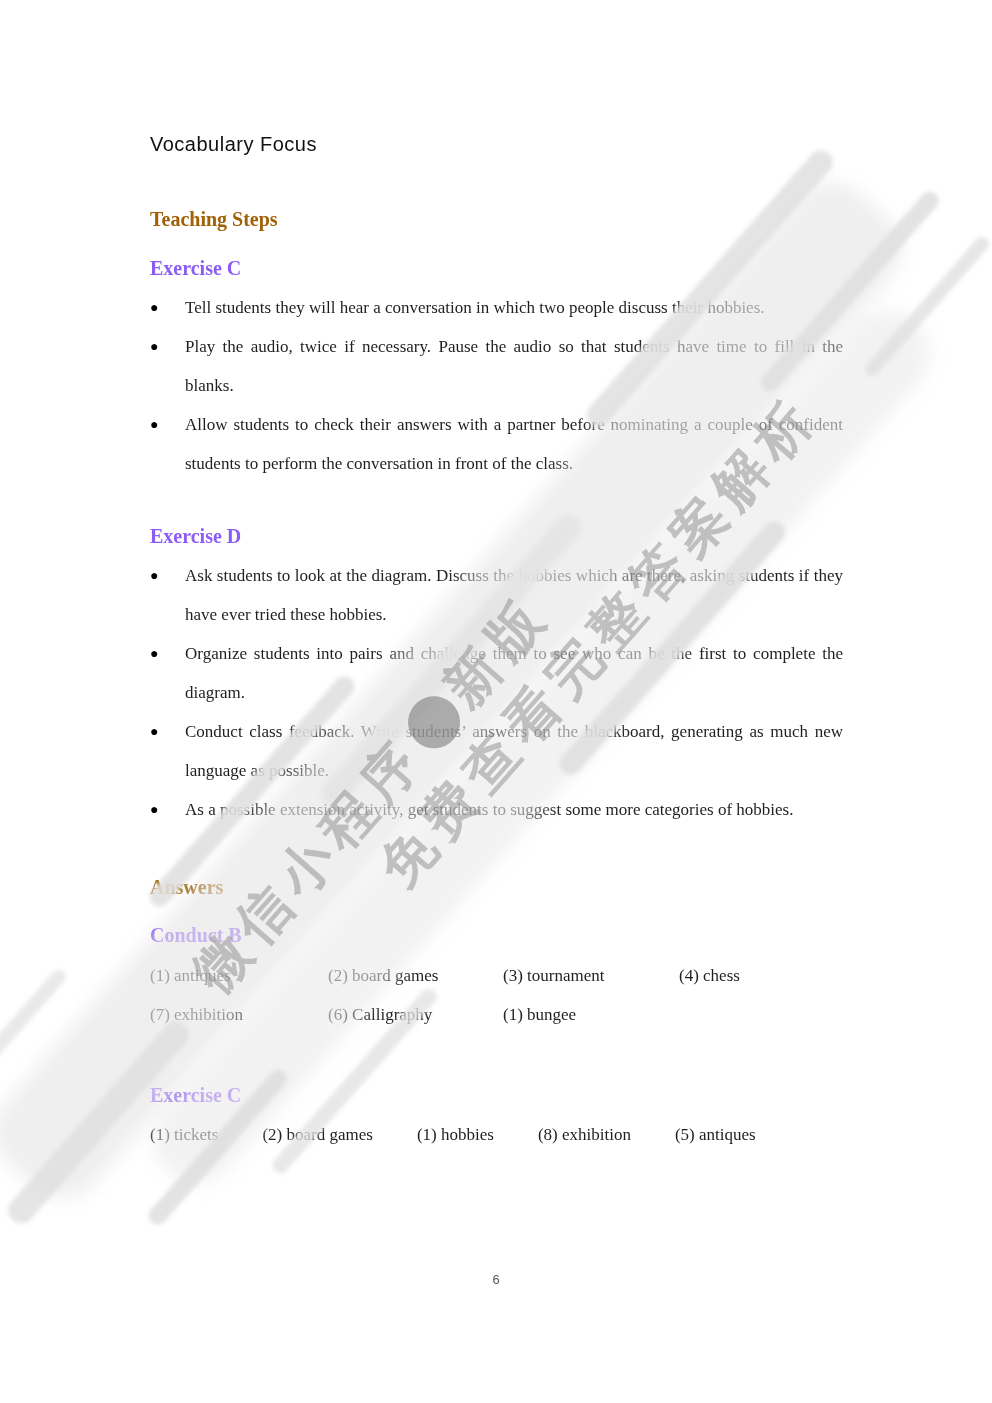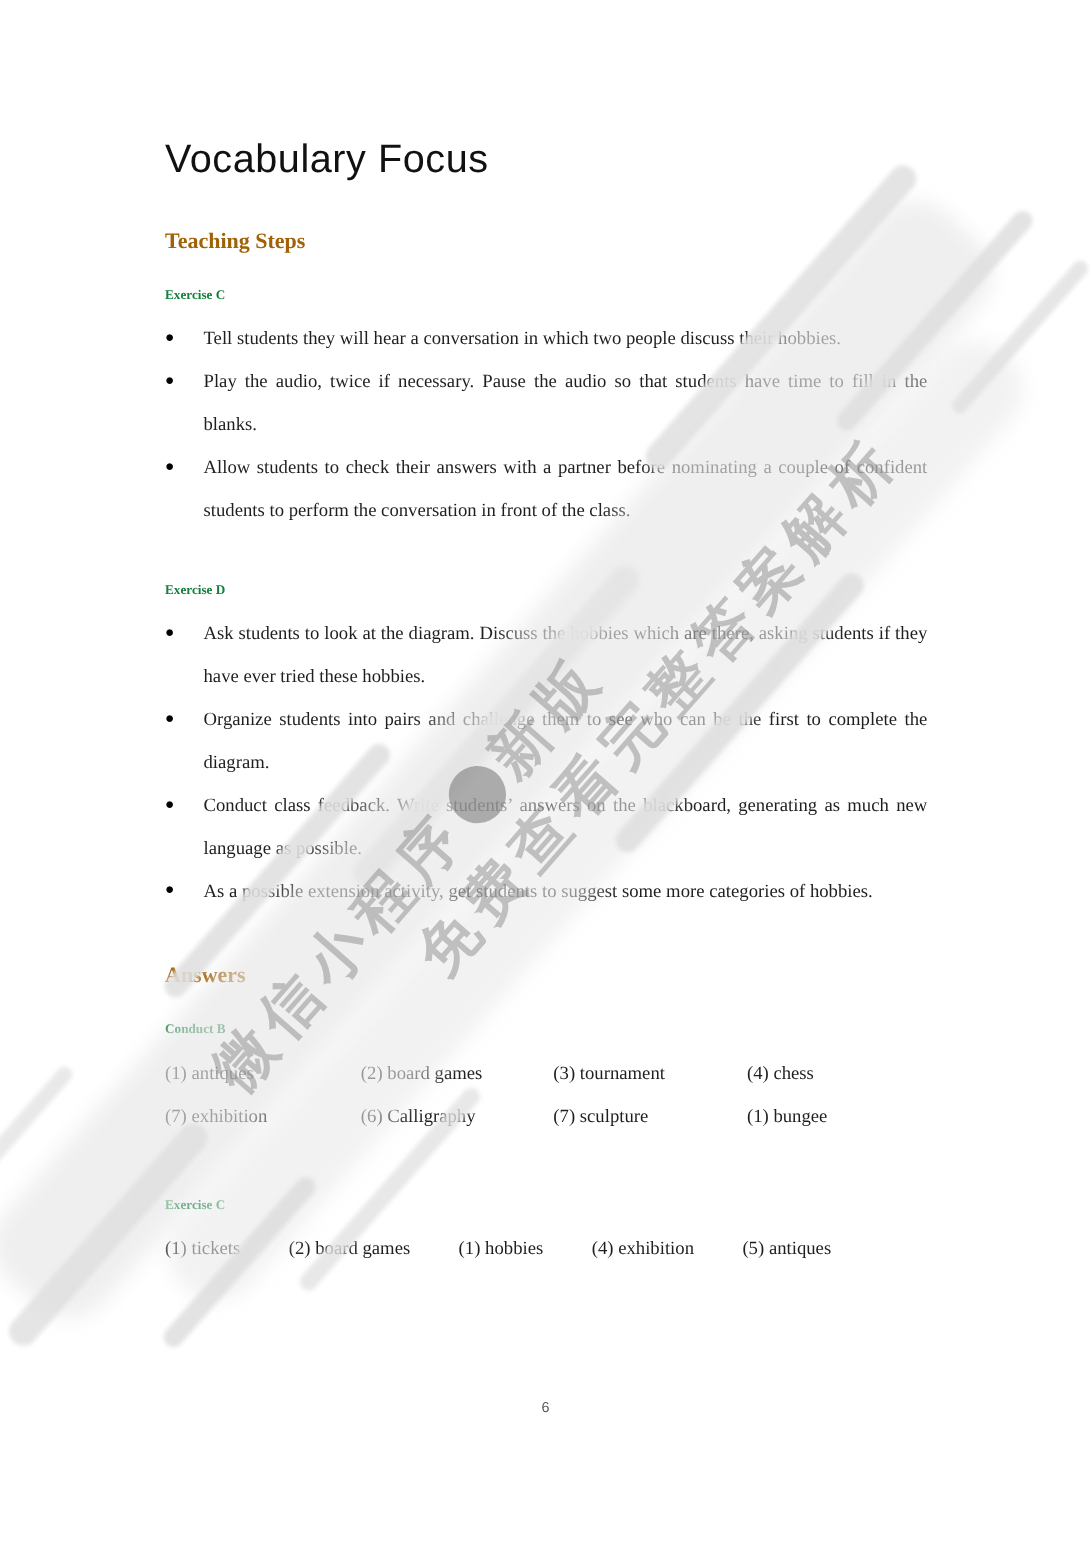--- a/index.html
+++ b/index.html
@@ -13,41 +13,41 @@
     font-family: "Liberation Serif", serif;
     color: #1f1f1f;
   }
   .content {
     position: relative;
     z-index: 1;
     padding: 128px 149px 0 150px;
   }
   .doc-title {
     font-family: "Liberation Sans", sans-serif;
-    font-size: 36px;
+    font-size: 20px;
     font-weight: 400;
     color: #111;
     letter-spacing: 0.5px;
     line-height: 32px;
   }
   .h2 {
     font-family: "Liberation Serif", serif;
     font-weight: 700;
     font-size: 20px;
     line-height: 24px;
     color: #a16207;
   }
   .h2.teaching { margin-top: 47px; }
   .h2.answers  { margin-top: 46px; }
   .h3 {
     font-family: "Liberation Serif", serif;
     font-weight: 700;
-    font-size: 12px;
+    font-size: 20px;
     line-height: 22px;
-    color: #15803d;
+    color: #8b5cf6;
   }
   .h3.ex-c { margin-top: 26px; }
   .h3.ex-d { margin-top: 42px; }
   .h3.ans-b { margin-top: 25px; }
   .h3.ans-c { margin-top: 50px; }
   .bullets { margin-top: 9px; }
   .bullet-row { display: flex; align-items: flex-start; }
   .bullet-marker {
     width: 35px;
     flex: 0 0 35px;
@@ -182,30 +182,29 @@
     <div class="h2 answers">Answers</div>
 
     <div class="h3 ans-b">Conduct B</div>
     <div class="answer-grid">
       <span class="answer-item">(1) antiques</span>
       <span class="answer-item">(2) board games</span>
       <span class="answer-item">(3) tournament</span>
       <span class="answer-item">(4) chess</span>
       <span class="answer-item">(7) exhibition</span>
       <span class="answer-item">(6) Calligraphy</span>
-      <span class="answer-item">(7) sculpture</span>
       <span class="answer-item">(1) bungee</span>
     </div>
 
     <div class="h3 ans-c">Exercise C</div>
     <div class="answer-line">
       <span class="answer-item">(1) tickets</span>
       <span class="answer-item">(2) board games</span>
       <span class="answer-item">(1) hobbies</span>
-      <span class="answer-item">(4) exhibition</span>
+      <span class="answer-item">(8) exhibition</span>
       <span class="answer-item">(5) antiques</span>
     </div>
 
   </div>
 
   <div class="page-number">6</div>
 
   <div class="wm-band">
     <div class="streak s1"></div>
     <div class="streak s2"></div>

